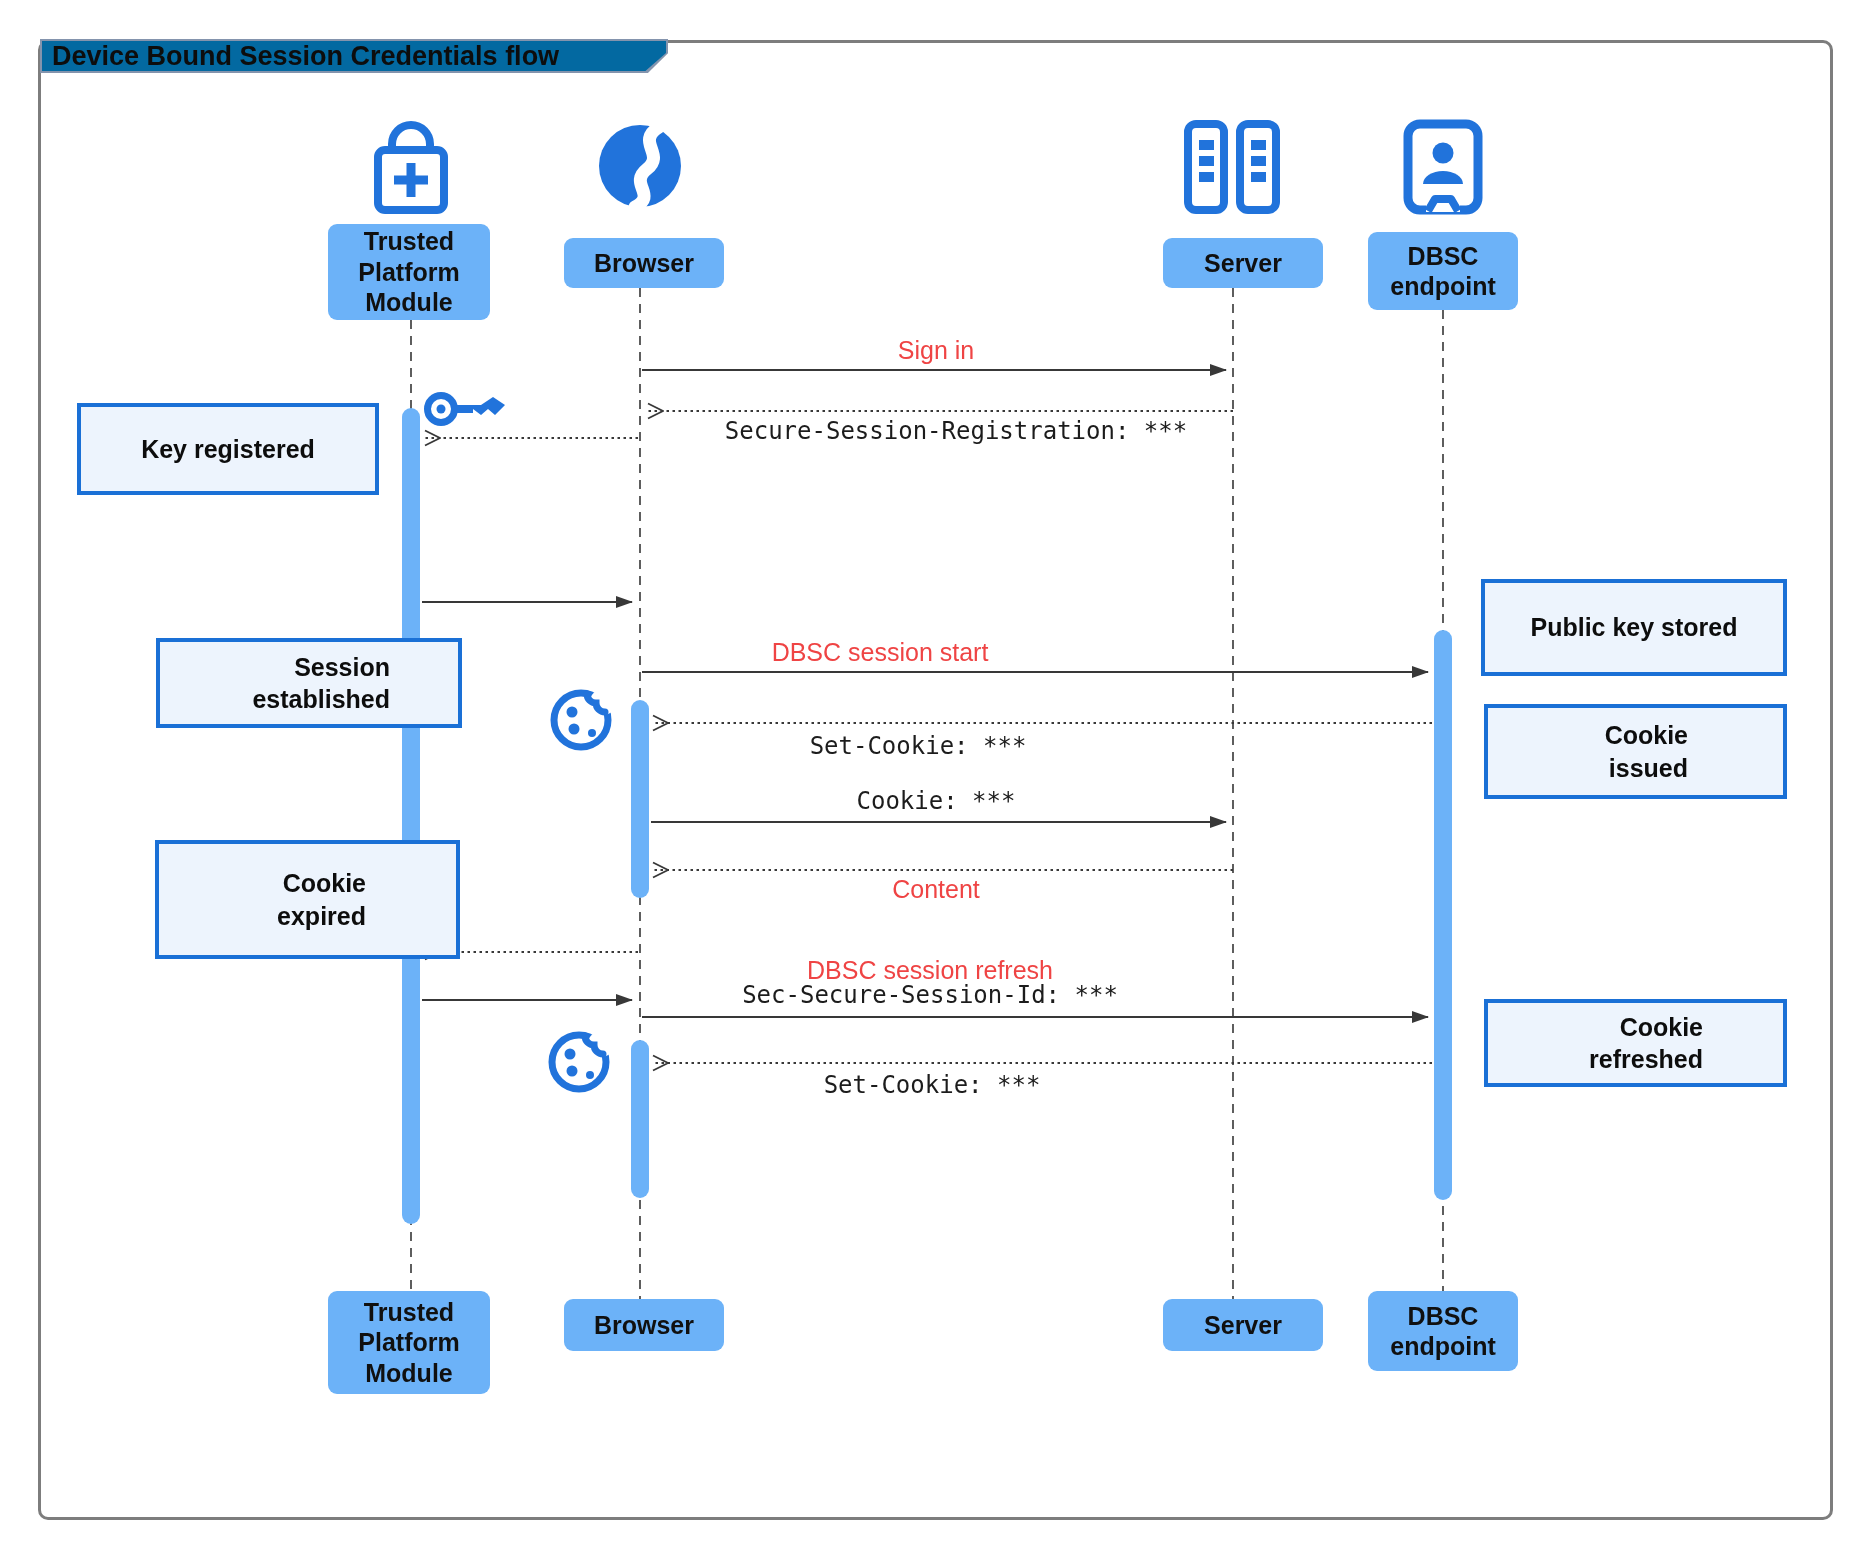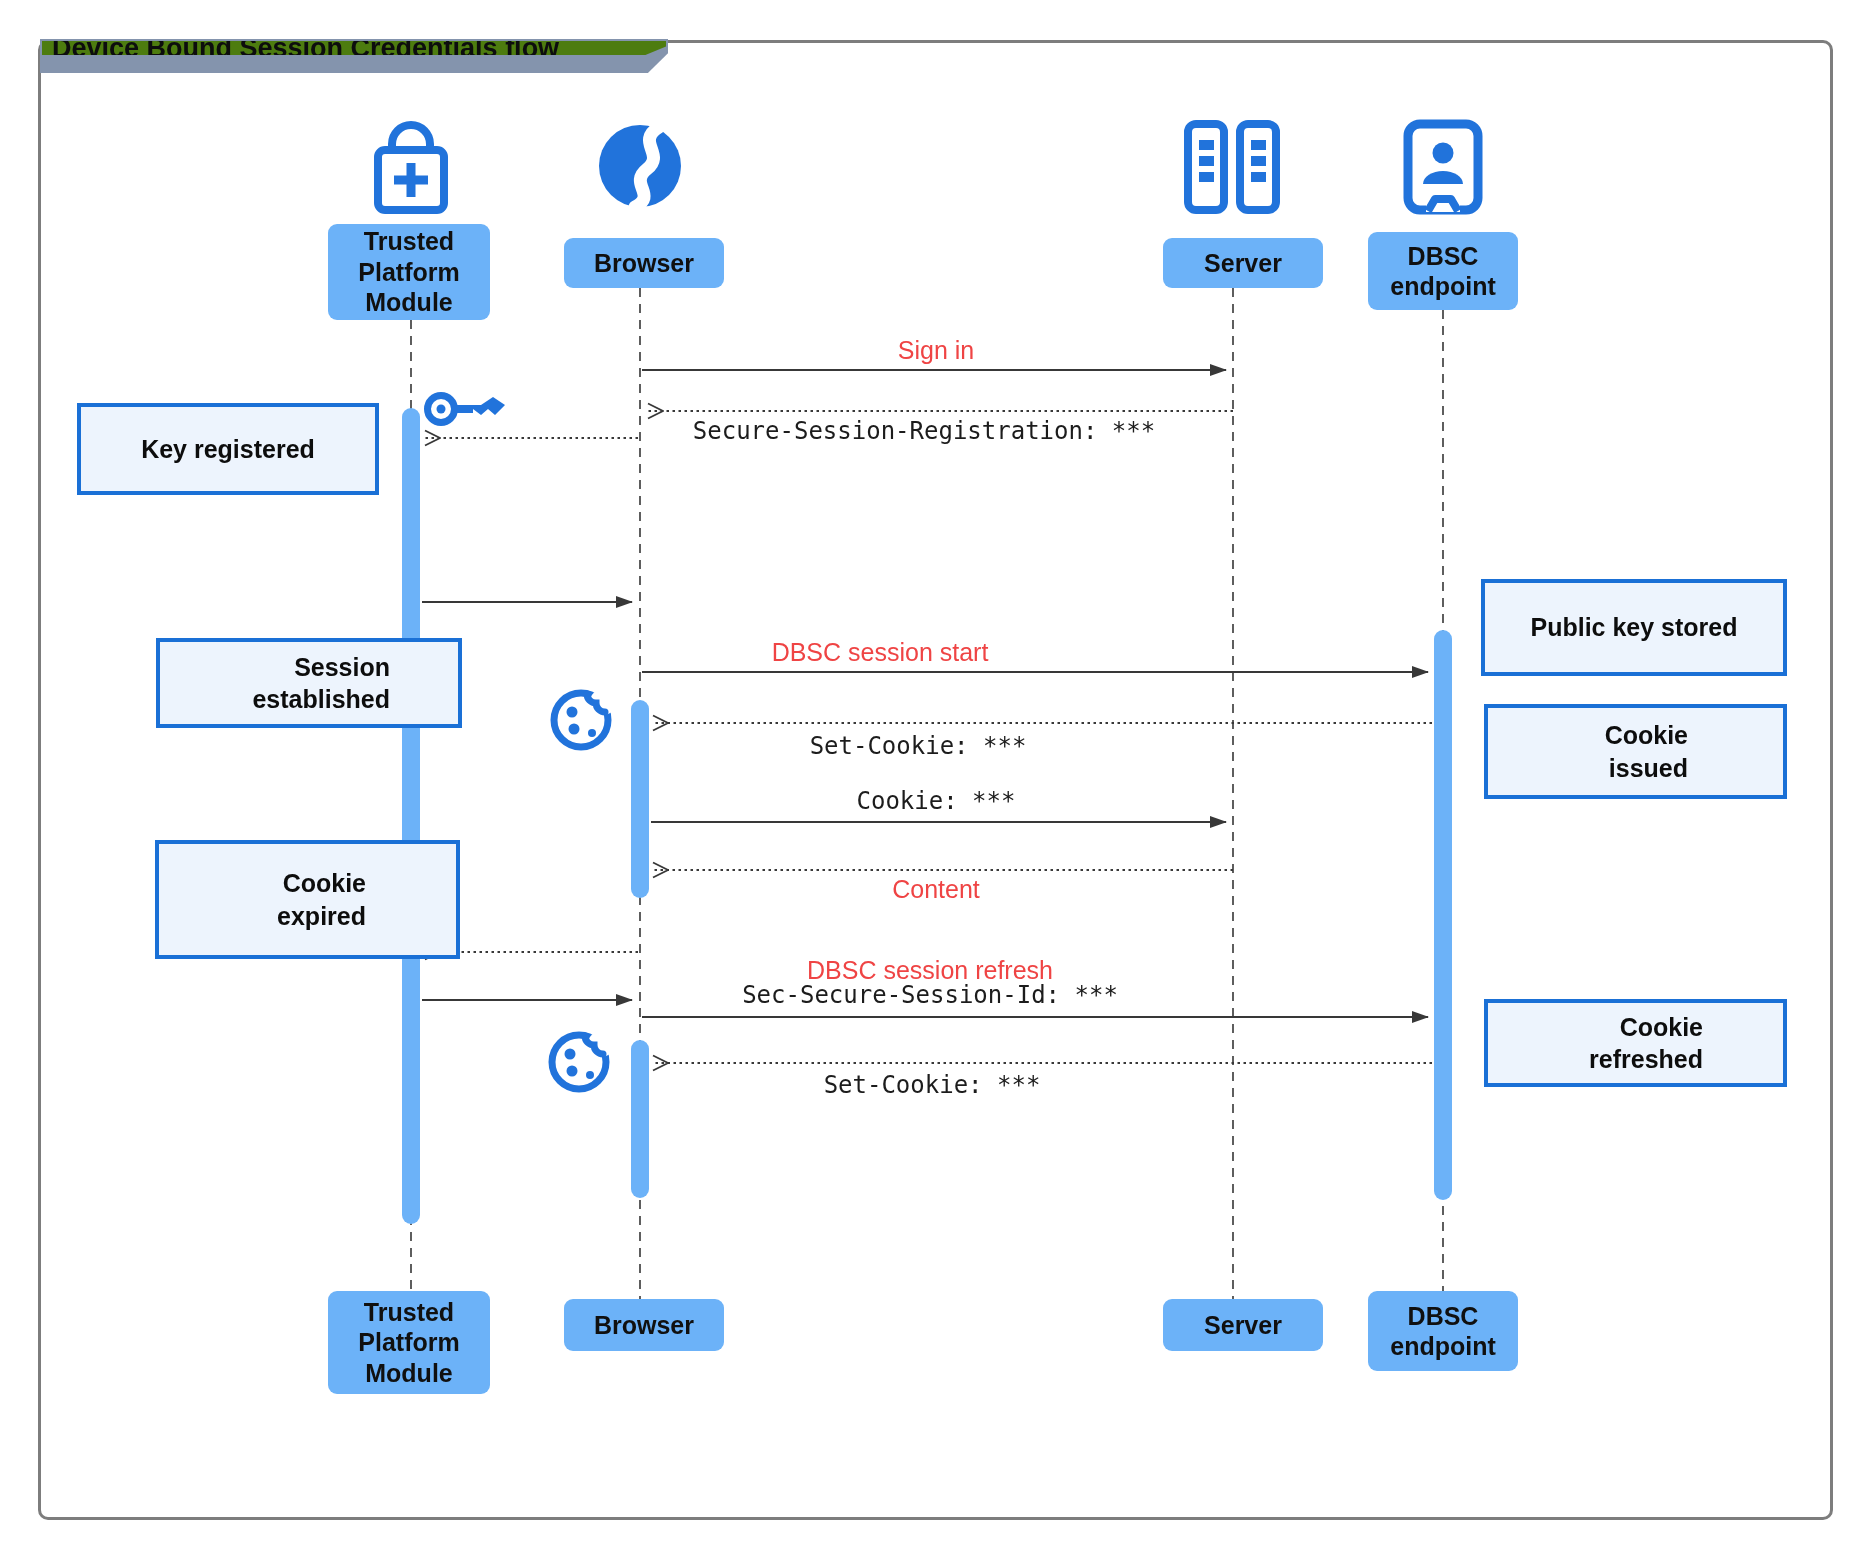--- a/index.html
+++ b/index.html
@@ -4,21 +4,21 @@
 <style>
   html,body{margin:0;padding:0;background:#fff;}
   .canvas{position:relative;width:1859px;height:1546px;background:#fff;overflow:hidden;
           font-family:"Liberation Sans",sans-serif;}
   .frame{position:absolute;left:38px;top:40px;width:1789px;height:1474px;
          border:3px solid #7d7d7d;border-radius:10px;background:#fff;}
   svg.layer{position:absolute;left:0;top:0;width:1859px;height:1546px;}
 
   .tab-outer{position:absolute;left:40px;top:39px;width:628px;height:34px;background:#8494ad;
              clip-path:polygon(0 0,100% 0,100% 42%,96.8% 100%,0 100%);}
-  .tab-inner{position:absolute;left:2px;top:2px;width:624px;height:14px;background:#4d7c0f;
+  .tab-inner{position:absolute;left:2px;top:2px;width:624px;height:30px;background:#0369a1;
              clip-path:polygon(0 0,100% 0,100% 40%,96.7% 100%,0 100%);
              display:flex;align-items:center;}
   .tab-inner .t{font-size:27px;font-weight:bold;color:#0d0d0d;padding-left:10px;white-space:nowrap;}
 
   .actor{position:absolute;background:#6cb2f8;border-radius:9px;display:flex;align-items:center;
          justify-content:center;text-align:center;font-weight:bold;color:#101010;
          font-size:25px;line-height:1.22;}
   .note{position:absolute;background:#edf4fd;border:4px solid #1a70d6;display:flex;align-items:center;
         justify-content:center;text-align:right;font-weight:bold;color:#0d0d0d;
         font-size:25px;line-height:1.3;box-sizing:border-box;}
@@ -147,21 +147,21 @@
   <div class="actor" style="left:1368px;top:1291px;width:150px;height:80px;padding:0 18px;box-sizing:border-box;">DBSC endpoint</div>
 
   <div class="note nowrap" style="left:77px;top:403px;width:302px;height:92px;">Key registered</div>
   <div class="note" style="left:156px;top:638px;width:306px;height:90px;padding:0 68px;">Session established</div>
   <div class="note" style="left:155px;top:840px;width:305px;height:119px;padding:0 90px;">Cookie expired</div>
   <div class="note nowrap" style="left:1481px;top:579px;width:306px;height:97px;">Public key stored</div>
   <div class="note" style="left:1484px;top:999px;width:303px;height:88px;padding:0 80px;">Cookie refreshed</div>
   <div class="note" style="left:1484px;top:704px;width:303px;height:95px;padding:0 95px;">Cookie issued</div>
 
   <div class="msg" style="left:936px;top:336px;">Sign in</div>
-  <div class="msg mono" style="left:924px;top:417px;">Secure-Session-Registration: ***</div>
+  <div class="msg mono" style="left:956px;top:417px;">Secure-Session-Registration: ***</div>
   <div class="msg" style="left:880px;top:638px;">DBSC session start</div>
   <div class="msg mono" style="left:918px;top:732px;">Set-Cookie: ***</div>
   <div class="msg mono" style="left:936px;top:787px;">Cookie: ***</div>
   <div class="msg" style="left:936px;top:875px;">Content</div>
   <div class="msg" style="left:930px;top:956px;">DBSC session refresh</div>
   <div class="msg mono" style="left:930px;top:981px;">Sec-Secure-Session-Id: ***</div>
   <div class="msg mono" style="left:932px;top:1071px;">Set-Cookie: ***</div>
 </div>
 
 </body></html>

